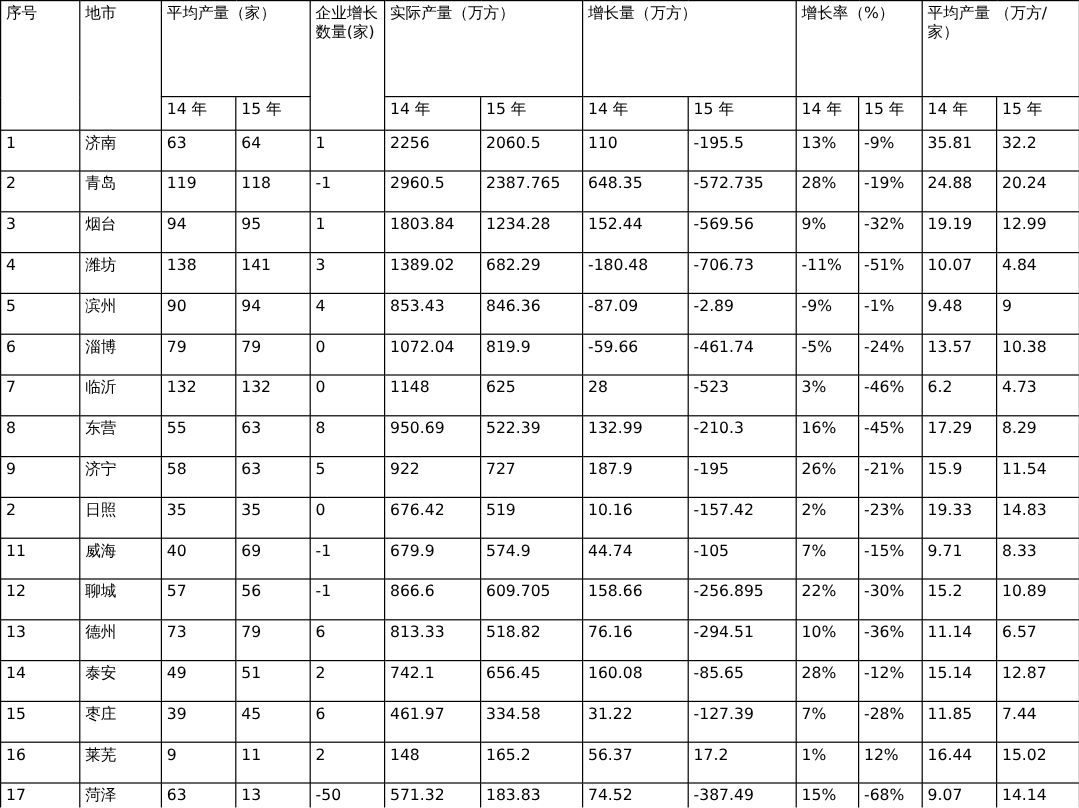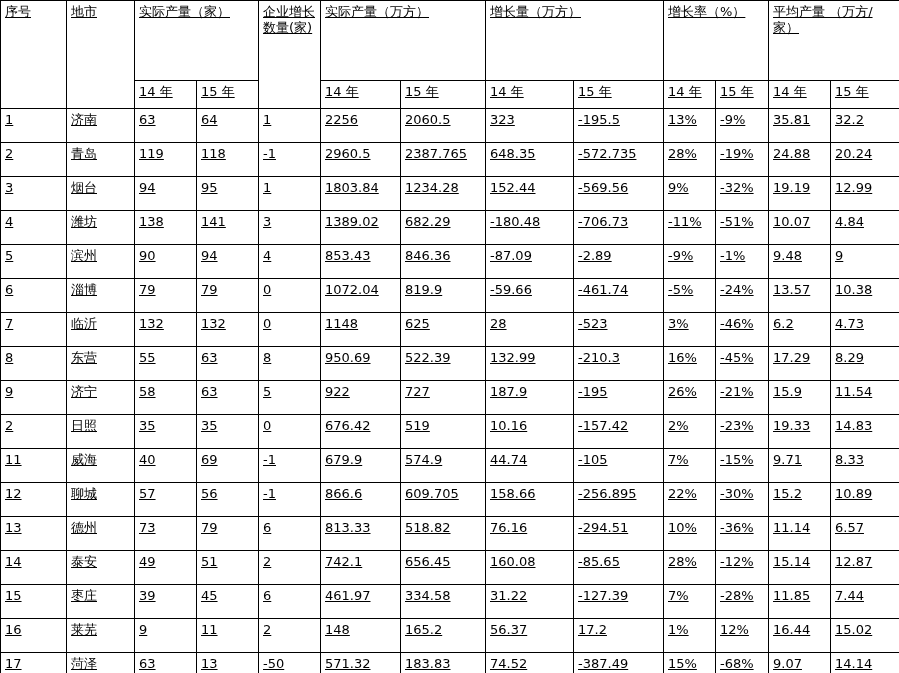--- a/index.html
+++ b/index.html
@@ -12,21 +12,20 @@
     height: 673px;
     font-family: "DejaVu Sans", "Liberation Sans", sans-serif;
     color: #000000;
     overflow: hidden;
   }
   #sheet {
     position: relative;
     width: 899px;
     height: 572px;
     box-sizing: border-box;
-    text-decoration: underline;
   }
   table.grid {
     border-collapse: collapse;
     table-layout: fixed;
     width: 899px;
     margin: 0;
     padding: 0;
   }
   table.grid td, table.grid th {
     border: 1px solid #000000;
@@ -87,21 +86,21 @@
         <col class="c-inc15">
       <col class="c-rt14">
         <col class="c-rt15">
         <col class="c-avg14">
         <col class="c-avg15">
     </colgroup>
     <thead>
       <tr class="hdr-main">
         <td rowspan="2" class="v-mid">序号</td>
         <td rowspan="2" class="v-mid">地市</td>
-        <td colspan="2">实际产量（家）</td>
+        <td colspan="2">平均产量（家）</td>
         <td rowspan="2">企业增长数量(家)</td>
         <td colspan="2">实际产量（万方）</td>
         <td colspan="2">增长量（万方）</td>
         <td colspan="2">增长率（%）</td>
         <td colspan="2">平均产量  （万方/家）</td>
       </tr>
       <tr class="hdr-sub">
         <td>14 年</td>
         <td>15 年</td>
         <td>14 年</td>
@@ -116,21 +115,21 @@
     </thead>
     <tbody id="tbody">
         <tr class="data-row">
           <td>1</td>
           <td>济南</td>
           <td>63</td>
           <td>64</td>
           <td>1</td>
           <td>2256</td>
           <td>2060.5</td>
-          <td>323</td>
+          <td>110</td>
           <td>-195.5</td>
           <td>13%</td>
           <td>-9%</td>
           <td>35.81</td>
           <td>32.2</td>
         </tr>
         <tr class="data-row">
           <td>2</td>
           <td>青岛</td>
           <td>119</td>

